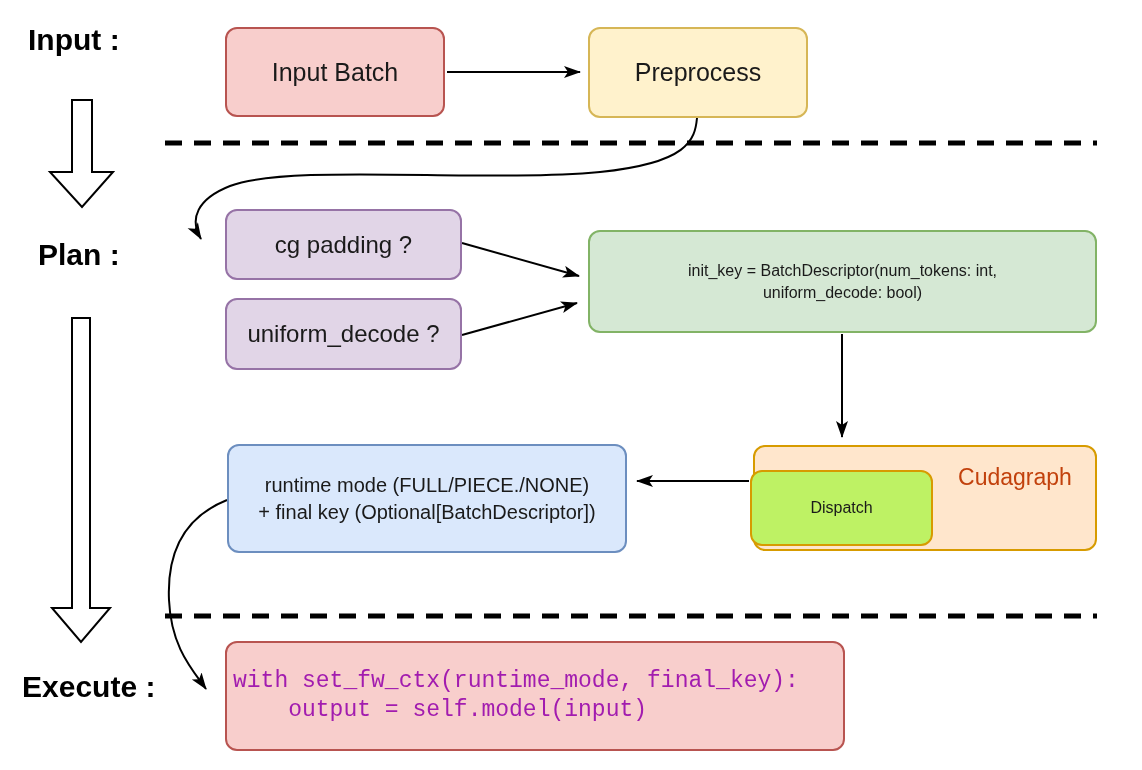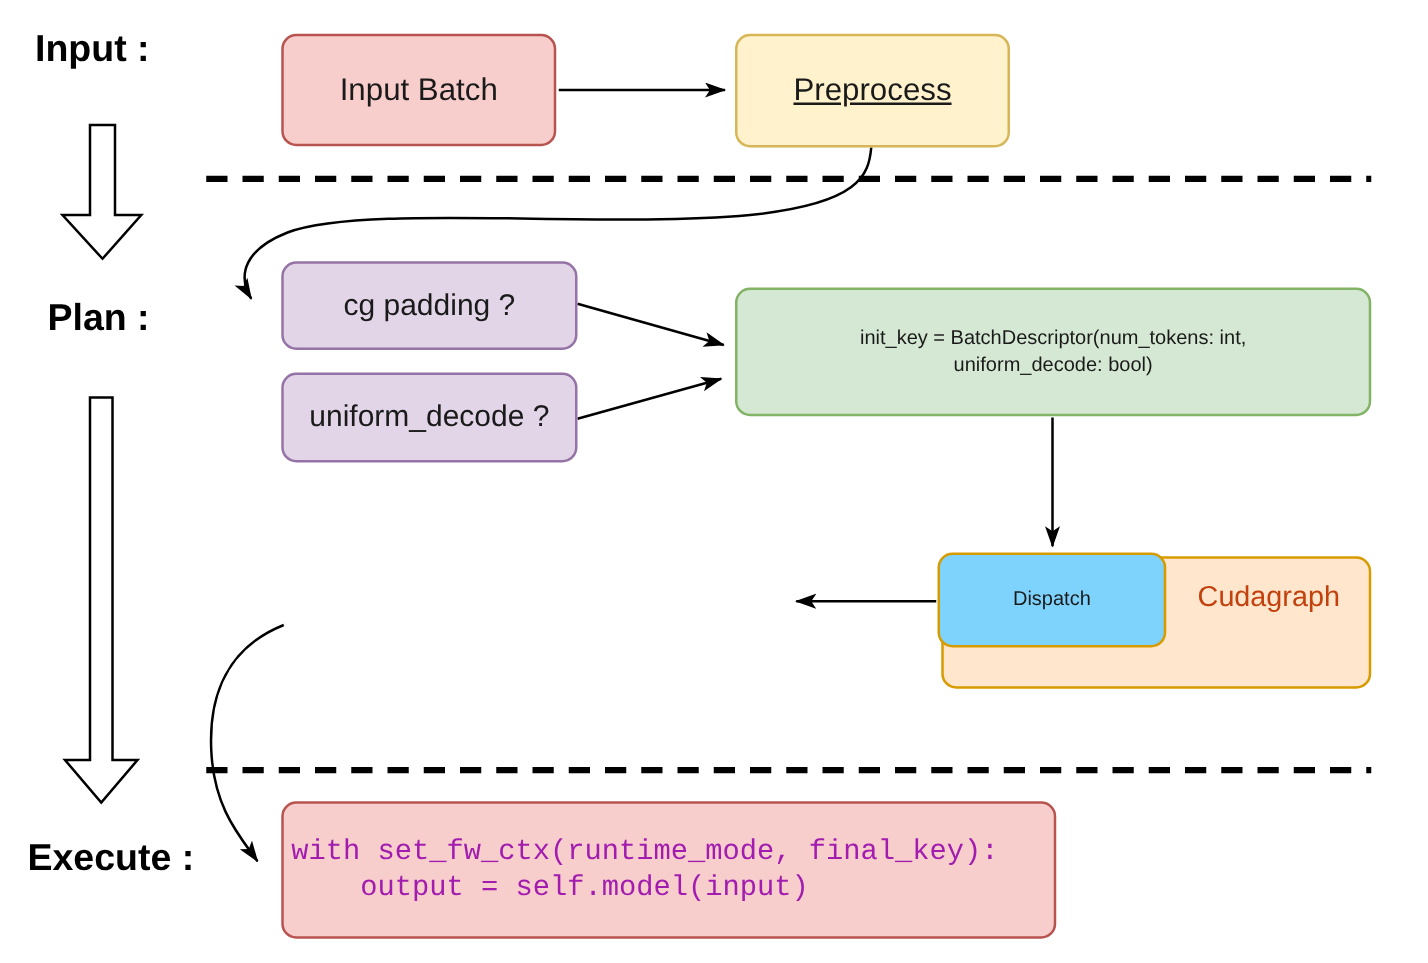--- a/index.html
+++ b/index.html
@@ -28,28 +28,28 @@
     justify-content:center;
     color:#1a1a1a;
     line-height:1.32;
   }
   .node.red    {background:#f8cecc;border:2px solid #b85450;}
   .node.yellow {background:#fff2cc;border:2px solid #d6b656;}
   .node.purple {background:#e1d5e7;border:2px solid #9673a6;}
   .node.green  {background:#d5e8d4;border:2px solid #82b366;}
   .node.blue   {background:#dae8fc;border:2px solid #6c8ebf;}
   .node.orange-light{background:#ffe6cc;border:2px solid #d79b00;}
-  .node.orange-dark {background:#7dd3fc;border:2px solid #d79b00;}
+  .node.orange-dark {background:#bef264;border:2px solid #d79b00;margin-top:28px;}
   .fs25{font-size:25px;}
   .fs24{font-size:24px;}
   .fs23{font-size:23px;}
   .fs22{font-size:16px;}
   .fs20{font-size:20px;}
   #node-input-batch   {left:225px;top:27px;width:220px;height:90px;}
-  #node-preprocess    {left:588px;top:27px;width:220px;height:91px;text-decoration:underline;}
+  #node-preprocess    {left:588px;top:27px;width:220px;height:91px;}
   #node-cg-padding    {left:225px;top:209px;width:237px;height:71px;}
   #node-uniform-decode{left:225px;top:298px;width:237px;height:72px;}
   #node-init-key      {left:588px;top:230px;width:509px;height:103px;}
   #node-dispatcher    {left:753px;top:445px;width:344px;height:106px;justify-content:flex-start;}
   #node-dispatch      {left:750px;top:442px;width:183px;height:76px;}
   #node-runtime       {left:227px;top:444px;width:400px;height:109px;}
   #node-code{
     left:225px;top:641px;width:620px;height:110px;
     font-family:"Liberation Mono", monospace;
     color:#a21caf;
@@ -122,19 +122,23 @@
 
   <div class="node orange-light" id="node-dispatcher"></div>
   <div class="dispatcher-text fs23">
     <div>Cudagraph</div>
   </div>
 
   <div class="node orange-dark fs22" id="node-dispatch">
     <span>Dispatch</span>
   </div>
 
+  <div class="node blue fs20" id="node-runtime">
+    <div>runtime mode (FULL/PIECE./NONE)</div>
+    <div>+ final key (Optional[BatchDescriptor])</div>
+  </div>
 
   <div class="node red" id="node-code">
     <div class="code-line">with set_fw_ctx(runtime_mode, final_key):</div>
     <div class="code-line">    output = self.model(input)</div>
   </div>
 
 </div>
 
 </body></html>

